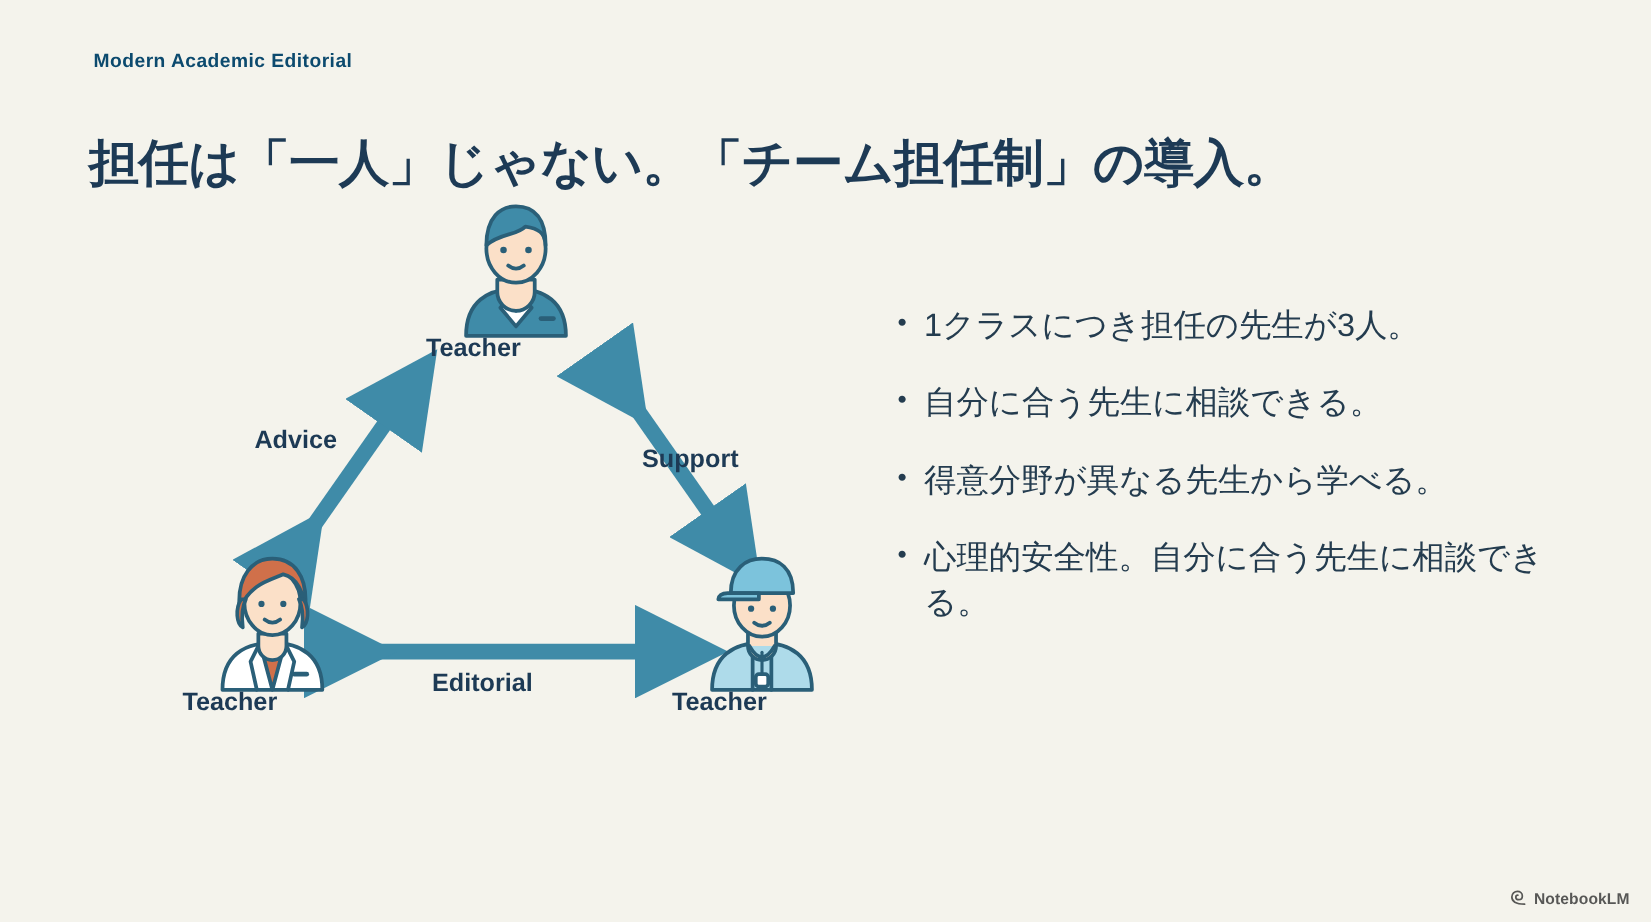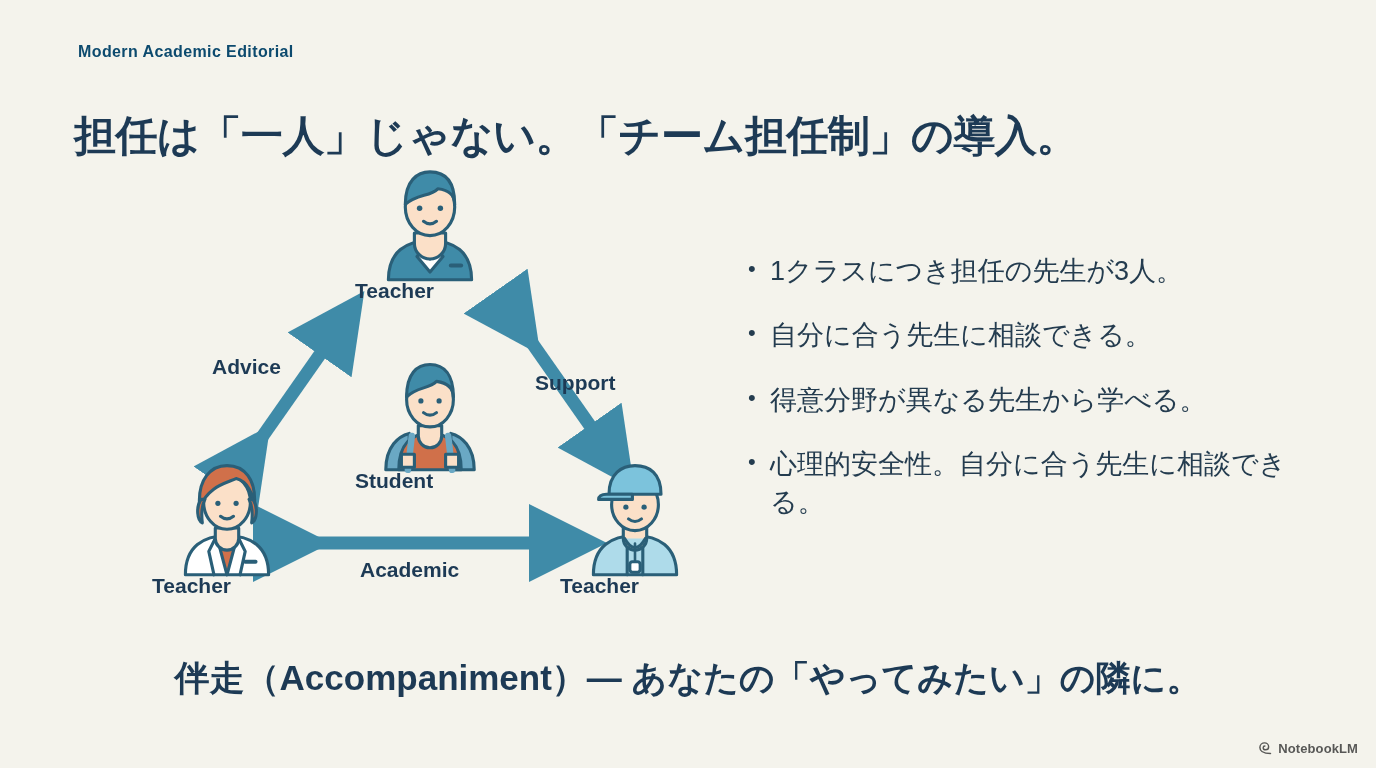--- a/index.html
+++ b/index.html
@@ -186,40 +186,20 @@
           <path d="M31 38 C31 20 40 13 50 13 C62 13 69 21 69 38 C69 30 64 27 56 26 C50 32 40 30 31 38 Z" fill="#3f8ba8"></path>
           <circle cx="42" cy="41" r="2.1" fill="#2a5f78" stroke="none"></circle>
           <circle cx="58" cy="41" r="2.1" fill="#2a5f78" stroke="none"></circle>
           <path d="M45 51 q5 4 10 0"></path>
           <line x1="66" y1="85" x2="74" y2="85" stroke-width="3"></line>
         </g>
       </svg>
       <div class="caption">Teacher</div>
     </div>
 
-    <div class="node node-center">
-      <svg class="art" viewBox="0 0 100 100">
-        <g stroke="#2a5f78" stroke-width="2.4" stroke-linejoin="round" stroke-linecap="round" fill="none">
-          <path d="M16 96 C16 78 26 70 34 68 L34 96 Z" fill="#6aa8c4"></path>
-          <path d="M84 96 C84 78 74 70 66 68 L66 96 Z" fill="#6aa8c4"></path>
-          <path d="M26 96 C26 76 36 68 50 68 C64 68 74 76 74 96 Z" fill="#d0704a"></path>
-          <path d="M36 70 L33 96" stroke-width="5" stroke="#6aa8c4"></path>
-          <path d="M64 70 L67 96" stroke-width="5" stroke="#6aa8c4"></path>
-          <path d="M28 84 h10 v10 h-10 z" fill="#fbe0c8"></path>
-          <path d="M62 84 h10 v10 h-10 z" fill="#fbe0c8"></path>
-          <path d="M41 62 h18 v8 a9 9 0 0 1 -18 0 z" fill="#fbe0c8"></path>
-          <ellipse cx="50" cy="42" rx="18" ry="21" fill="#fbe0c8"></ellipse>
-          <path d="M32 40 C32 22 40 15 50 15 C61 15 68 23 68 40 C68 32 62 29 55 28 C49 34 40 32 32 40 Z" fill="#3f8ba8"></path>
-          <circle cx="43" cy="43" r="2" fill="#2a5f78" stroke="none"></circle>
-          <circle cx="57" cy="43" r="2" fill="#2a5f78" stroke="none"></circle>
-          <path d="M45 52 q5 4 10 0"></path>
-        </g>
-      </svg>
-      <div class="caption">Student</div>
-    </div>
 
     <div class="node node-left">
       <svg class="art" viewBox="0 0 100 100">
         <g stroke="#2a5f78" stroke-width="2.4" stroke-linejoin="round" stroke-linecap="round" fill="none">
           <path d="M18 96 C18 74 32 66 50 66 C68 66 82 74 82 96 Z" fill="#ffffff"></path>
           <path d="M42 66 L50 96 L58 66 Z" fill="#d0704a"></path>
           <path d="M42 66 L36 78 L40 96"></path>
           <path d="M58 66 L64 78 L60 96"></path>
           <path d="M41 60 h18 v8 a9 9 0 0 1 -18 0 z" fill="#fbe0c8"></path>
           <ellipse cx="50" cy="40" rx="18" ry="21" fill="#fbe0c8"></ellipse>
@@ -251,21 +231,21 @@
           <circle cx="43" cy="44" r="2" fill="#2a5f78" stroke="none"></circle>
           <circle cx="57" cy="44" r="2" fill="#2a5f78" stroke="none"></circle>
           <path d="M45 53 q5 4 10 0"></path>
         </g>
       </svg>
       <div class="caption">Teacher</div>
     </div>
 
     <div class="edge-label label-advice">Advice</div>
     <div class="edge-label label-support">Support</div>
-    <div class="edge-label label-coaching">Academic</div>
+    <div class="edge-label label-coaching">Editorial</div>
   </div>
 
   <div class="bullets">
     <div class="bullet">
       <span class="dot">•</span>
       <span class="btext">1クラスにつき担任の先生が3人。</span>
     </div>
     <div class="bullet">
       <span class="dot">•</span>
       <span class="btext">自分に合う先生に相談できる。</span>
@@ -273,21 +253,20 @@
     <div class="bullet">
       <span class="dot">•</span>
       <span class="btext">得意分野が異なる先生から学べる。</span>
     </div>
     <div class="bullet">
       <span class="dot">•</span>
       <span class="btext">心理的安全性。自分に合う先生に相談できる。</span>
     </div>
   </div>
 
-  <div class="caption-bottom">伴走（Accompaniment）— あなたの「やってみたい」の隣に。</div>
 
   <div class="watermark">
     <svg width="15" height="15" viewBox="0 0 24 24">
       <path d="M20 20 C8 20 3 16 3 10.5 C3 6 6.5 3 10.5 3 C14 3 17 5.5 17 9 C17 12 14.8 14 12.2 14 C10 14 8.3 12.5 8.3 10.6 C8.3 9 9.5 7.9 11 7.9" fill="none" stroke="#2c2c2c" stroke-width="2.3" stroke-linecap="round"></path>
     </svg>
     <span class="wm-text">NotebookLM</span>
   </div>
 
 </div>
 

